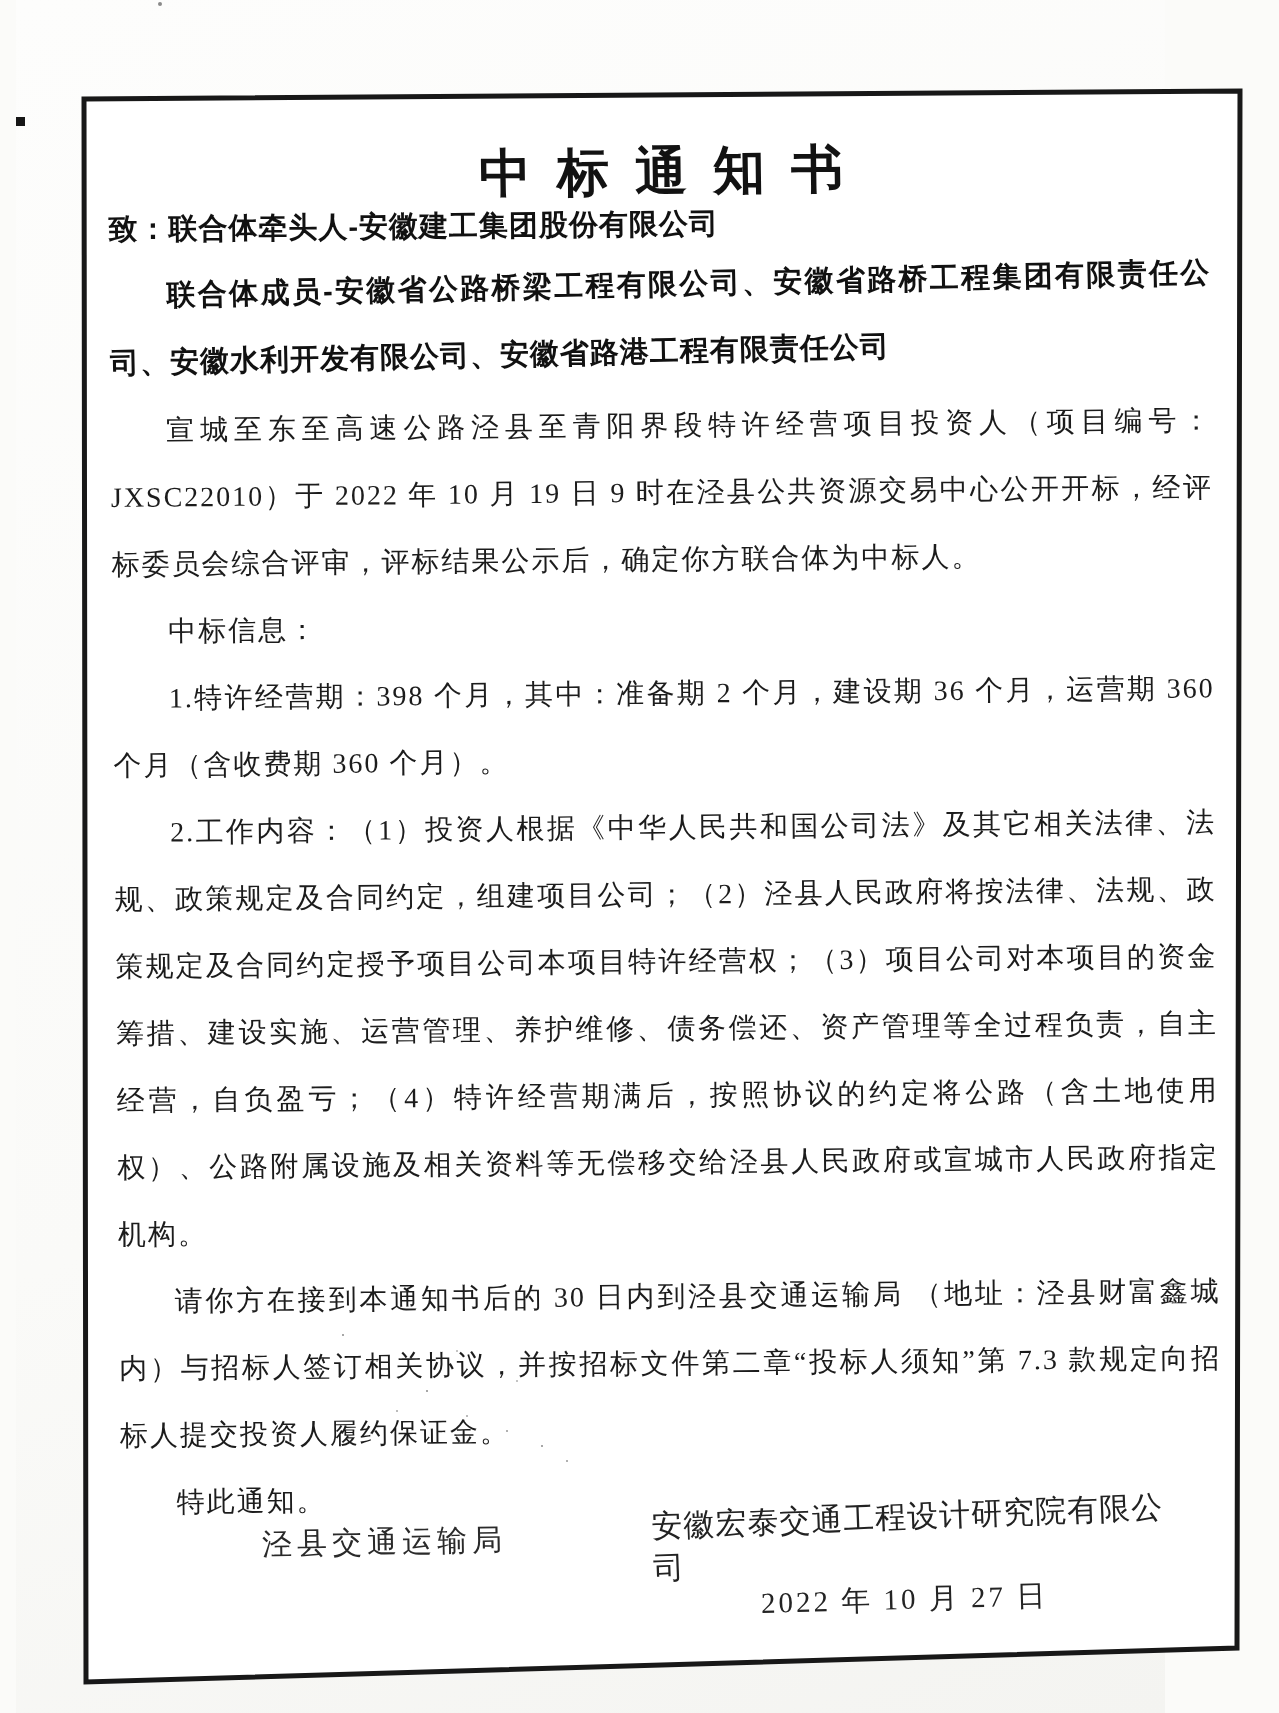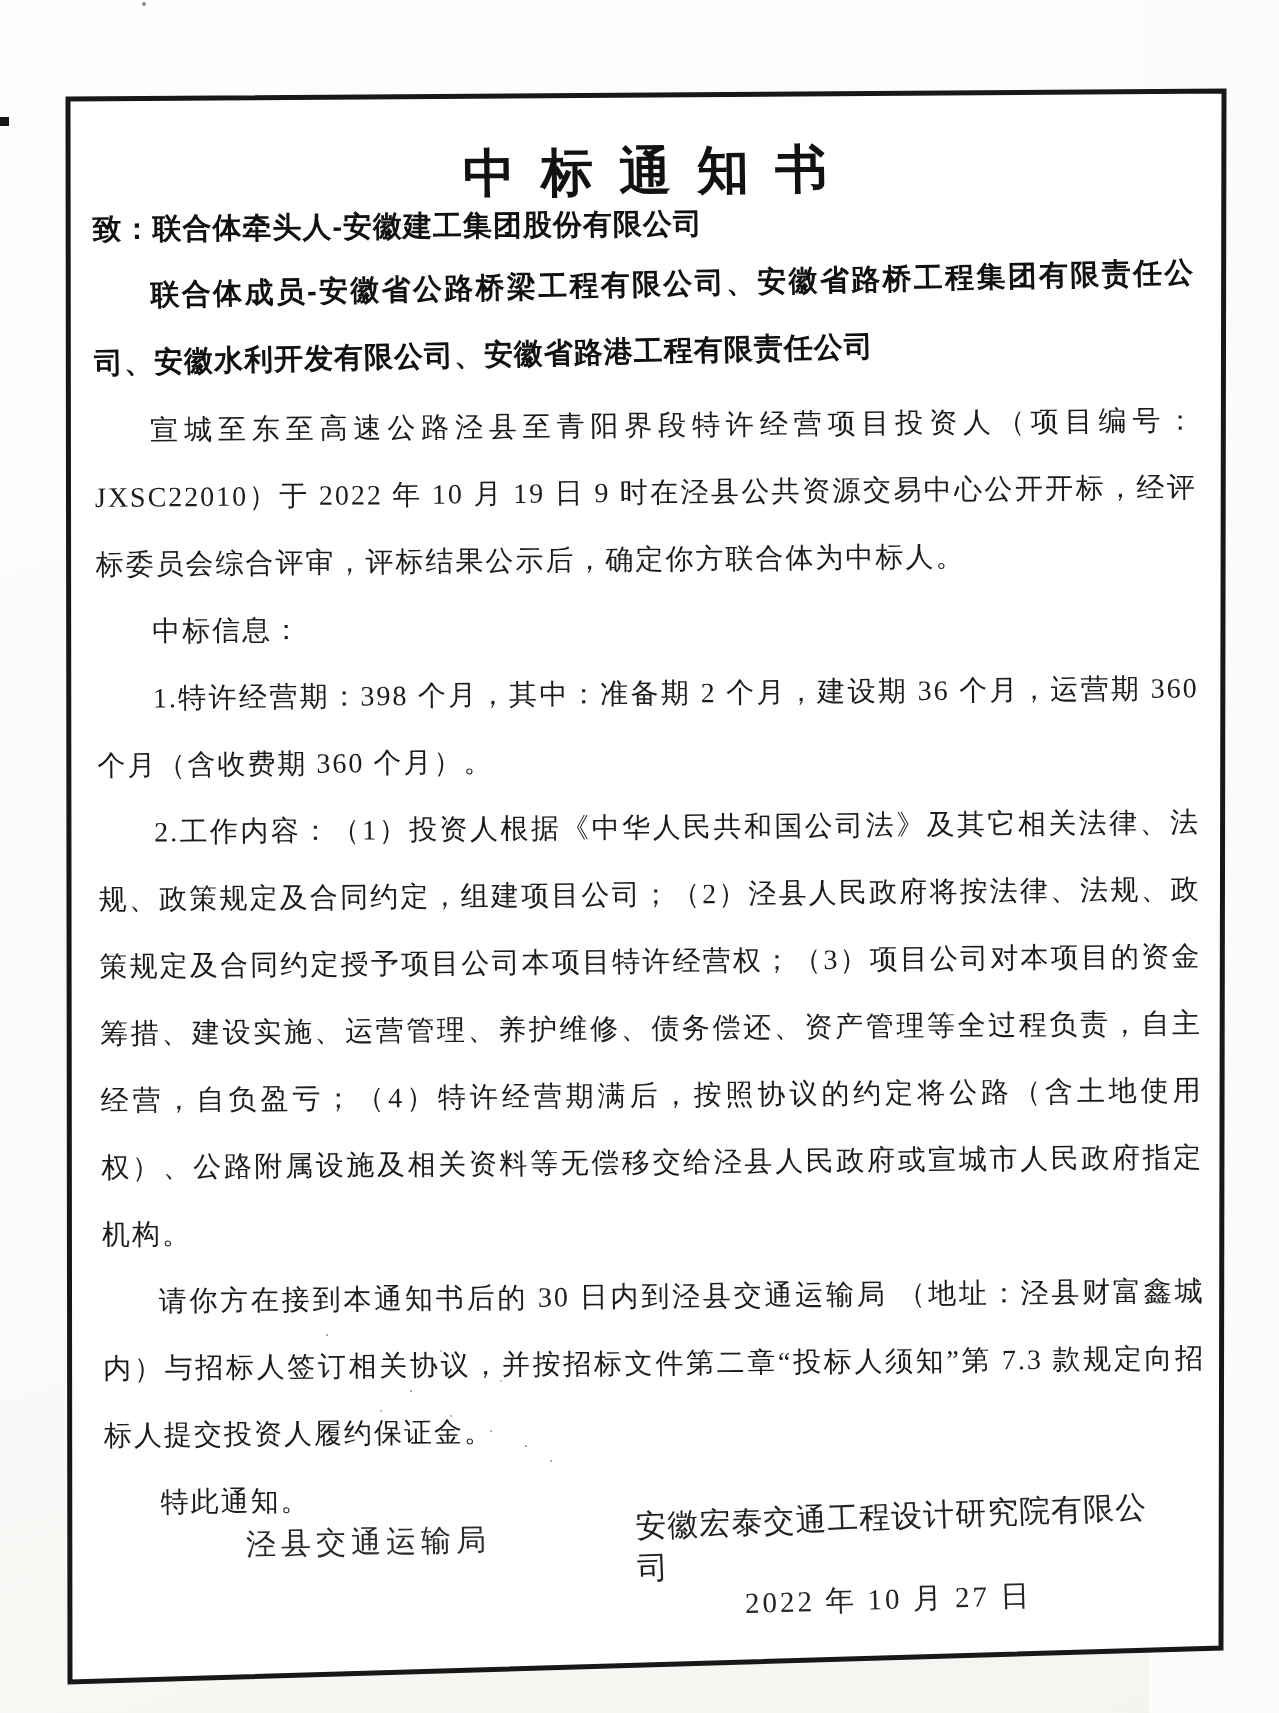--- a/index.html
+++ b/index.html
@@ -4,21 +4,21 @@
 <style>
   html,body{margin:0;padding:0;}
   body{
     width:1279px;height:1713px;position:relative;overflow:hidden;
     background:#fbfbf9;
     font-family:"Liberation Serif","DejaVu Serif",serif;
     color:#1a1a1a;
   }
   
   .sheet{
-    position:absolute;left:0;top:0;width:1149px;height:1713px;
+    position:absolute;left:16px;top:0;width:1149px;height:1713px;
     background:linear-gradient(160deg,#fdfdfc 0%,#fafaf8 60%,#f4f4f1 100%);
   }
   
   .frame-svg{position:absolute;left:0;top:0;width:1279px;height:1713px;}
   
   .doc-title{
     position:absolute;left:66px;top:106px;width:1158px;
     text-align:center;font-size:52px;line-height:60px;font-weight:bold;
     letter-spacing:26px;text-indent:26px;color:#121212;
     font-family:"Liberation Sans","DejaVu Sans",sans-serif;

